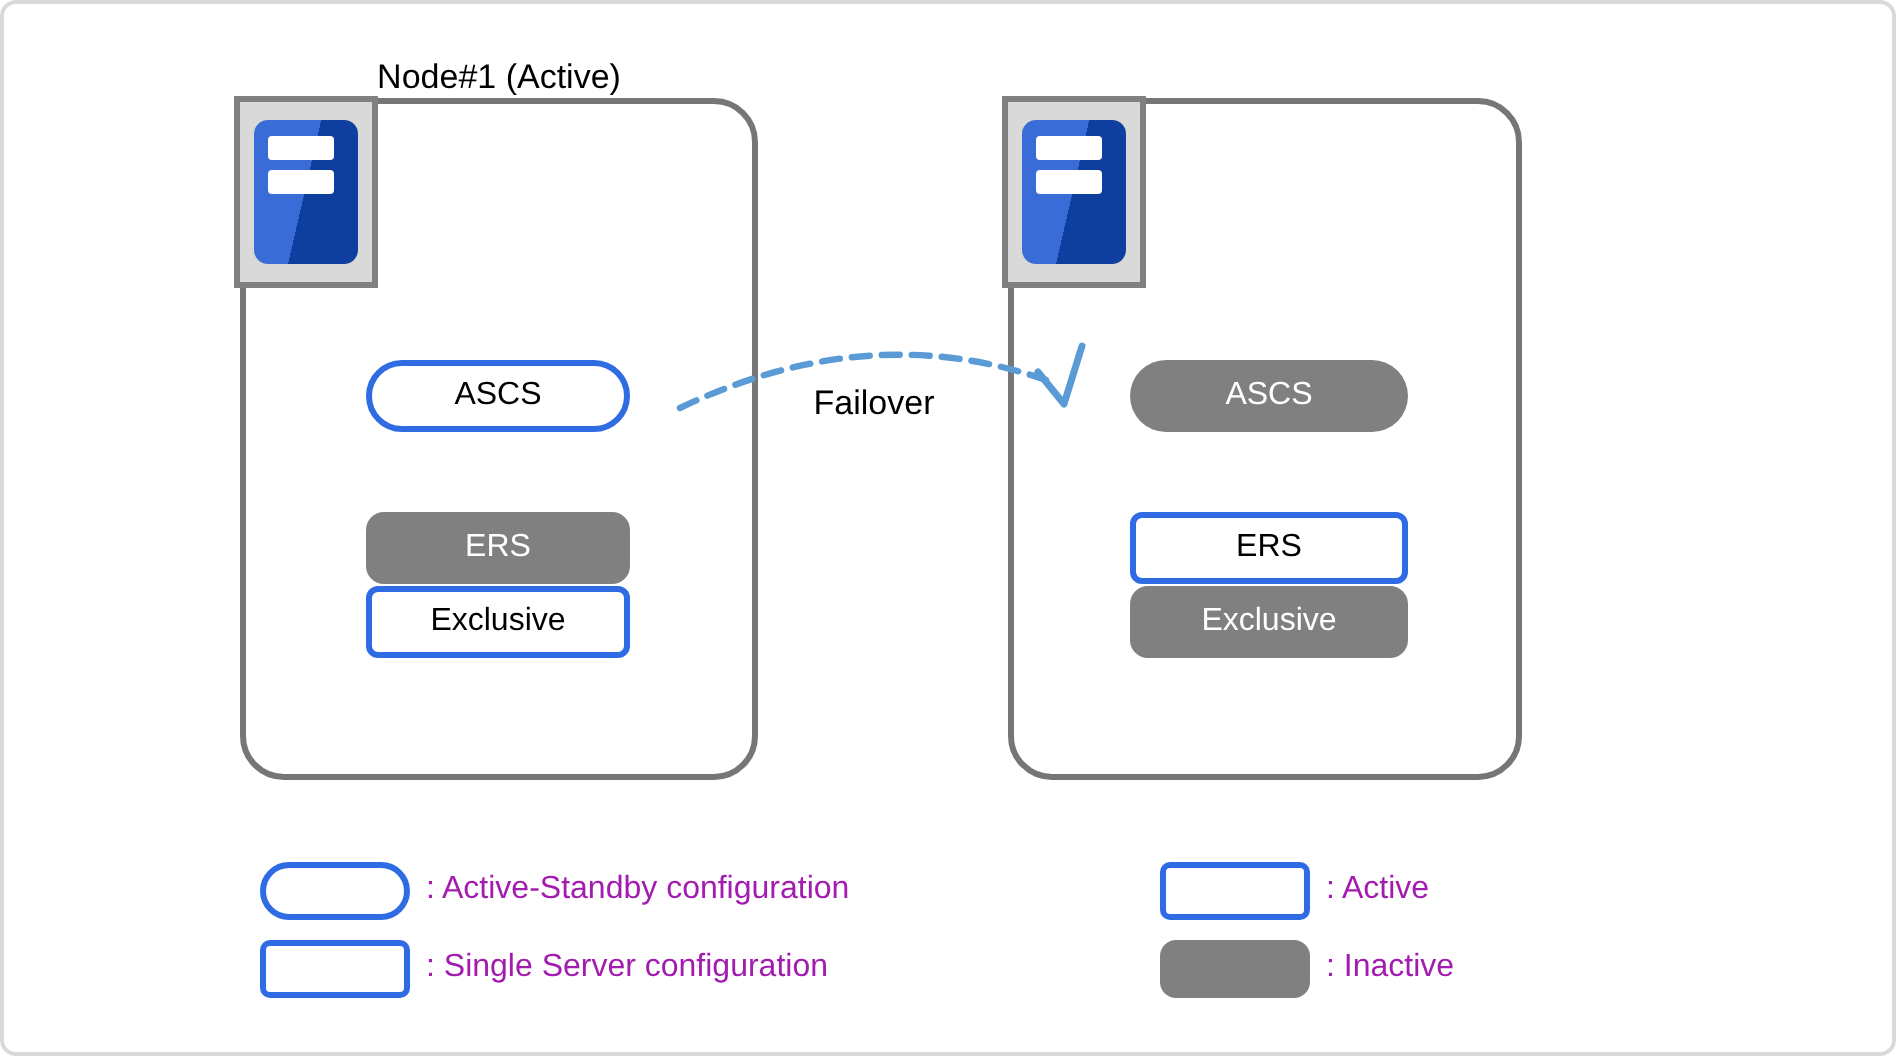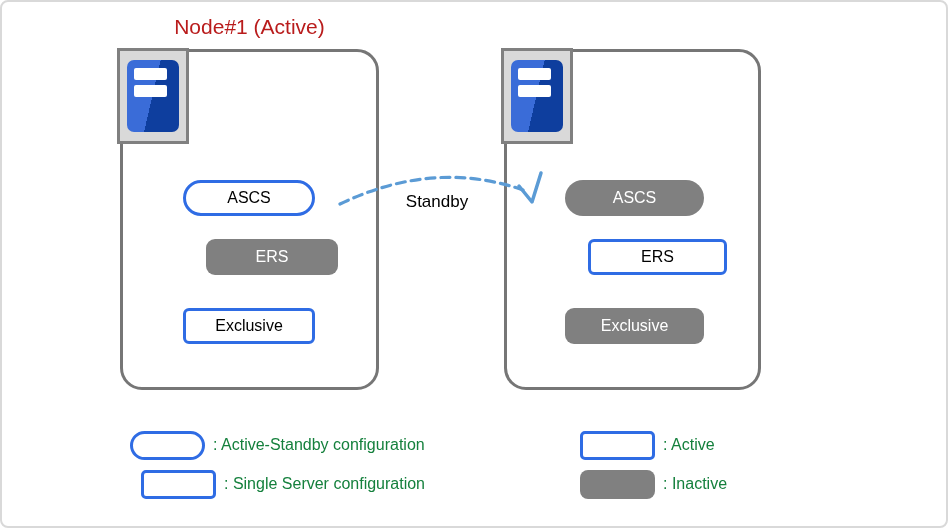--- a/index.html
+++ b/index.html
@@ -12,26 +12,26 @@
     background: #ffffff;
     border: 2px solid #d9d9d9;
     border-radius: 8px;
     font-family: "Liberation Sans", sans-serif;
     color: #000000;
     overflow: hidden;
   }
 
   .node-title {
     position: absolute;
-    top: 12px;
+    top: 24px;
     height: 26px;
-    font-size: 21px;
+    font-size: 17px;
     line-height: 26px;
     text-align: center;
-    color: #b91c1c;
+    color: #000000;
     white-space: nowrap;
   }
   #node1-title { left: 118px; width: 259px; }
   #node2-title { left: 502px; width: 257px; }
 
   .node-box {
     position: absolute;
     top: 47px;
     height: 341px;
     border: 3px solid #767676;
@@ -77,22 +77,22 @@
     display: flex;
     align-items: center;
     justify-content: center;
     font-size: 16px;
     z-index: 2;
     background: #ffffff;
   }
   .svc.n1 { left: 181px; width: 132px; }
   .svc.n2 { left: 563px; width: 139px; }
   .svc.row1 { top: 178px; }
-  .svc.row2 { top: 237px; margin-left: 23px; }
-  .svc.row3 { top: 306px; }
+  .svc.row2 { top: 254px; }
+  .svc.row3 { top: 291px; }
 
   .pill { border-radius: 25px; }
   .rect { border-radius: 6px; }
   .rrect { border-radius: 9px; }
   .blue-outline { border: 3px solid #2f6ce4; color: #000000; background: #ffffff; }
   .gray-fill { background: #808080; color: #ffffff; border: none; }
 
   
   .overlay { position: absolute; left: 0; top: 0; z-index: 4; pointer-events: none; }
   .failover-label {
@@ -108,28 +108,28 @@
 
   
   .legend-row {
     position: absolute;
     height: 30px;
     display: flex;
     align-items: center;
     gap: 8px;
   }
   #legend-row-1 { left: 128px; top: 428px; }
-  #legend-row-2 { left: 139px; top: 467px; }
+  #legend-row-2 { left: 128px; top: 467px; }
   #legend-row-3 { left: 578px; top: 428px; }
   #legend-row-4 { left: 578px; top: 467px; }
   .swatch { width: 75px; height: 29px; flex: 0 0 auto; background: #ffffff; }
   .swatch.pill-outline { border: 3px solid #2f6ce4; border-radius: 15px; }
   .swatch.rect-outline { border: 3px solid #2f6ce4; border-radius: 5px; }
   .swatch.rect-filled { background: #808080; border: none; border-radius: 8px; }
-  .legend-label { font-size: 16px; white-space: nowrap; color: #15803d; }
+  .legend-label { font-size: 16px; white-space: nowrap; color: #a21caf; }
 </style>
 </head>
 <body>
 
 <div class="canvas">
 
   <div class="node-title" id="node1-title">Node#1 (Active)</div>
 
   <div class="node-box" id="node1-box"></div>
   <div class="node-box" id="node2-box"></div>
@@ -152,21 +152,21 @@
   <div class="svc n1 row3 rect blue-outline">Exclusive</div>
 
   <div class="svc n2 row1 pill gray-fill">ASCS</div>
   <div class="svc n2 row2 rect blue-outline">ERS</div>
   <div class="svc n2 row3 rrect gray-fill">Exclusive</div>
 
   <svg class="overlay" width="948" height="528" viewBox="0 0 948 528">
     <path d="M338,202 Q432,157 521,188" fill="none" stroke="#5b9bd5" stroke-width="3.2" stroke-dasharray="9 6" stroke-linecap="round"></path>
     <path d="M517,184 L530,200 L539,171" fill="none" stroke="#5b9bd5" stroke-width="3.5" stroke-linecap="round" stroke-linejoin="round"></path>
   </svg>
-  <div class="failover-label">Standby</div>
+  <div class="failover-label">Failover</div>
 
   <div class="legend-row" id="legend-row-1">
     <div class="swatch pill-outline"></div>
     <div class="legend-label">: Active-Standby configuration</div>
   </div>
   <div class="legend-row" id="legend-row-2">
     <div class="swatch rect-outline"></div>
     <div class="legend-label">: Single Server configuration</div>
   </div>
   <div class="legend-row" id="legend-row-4">

